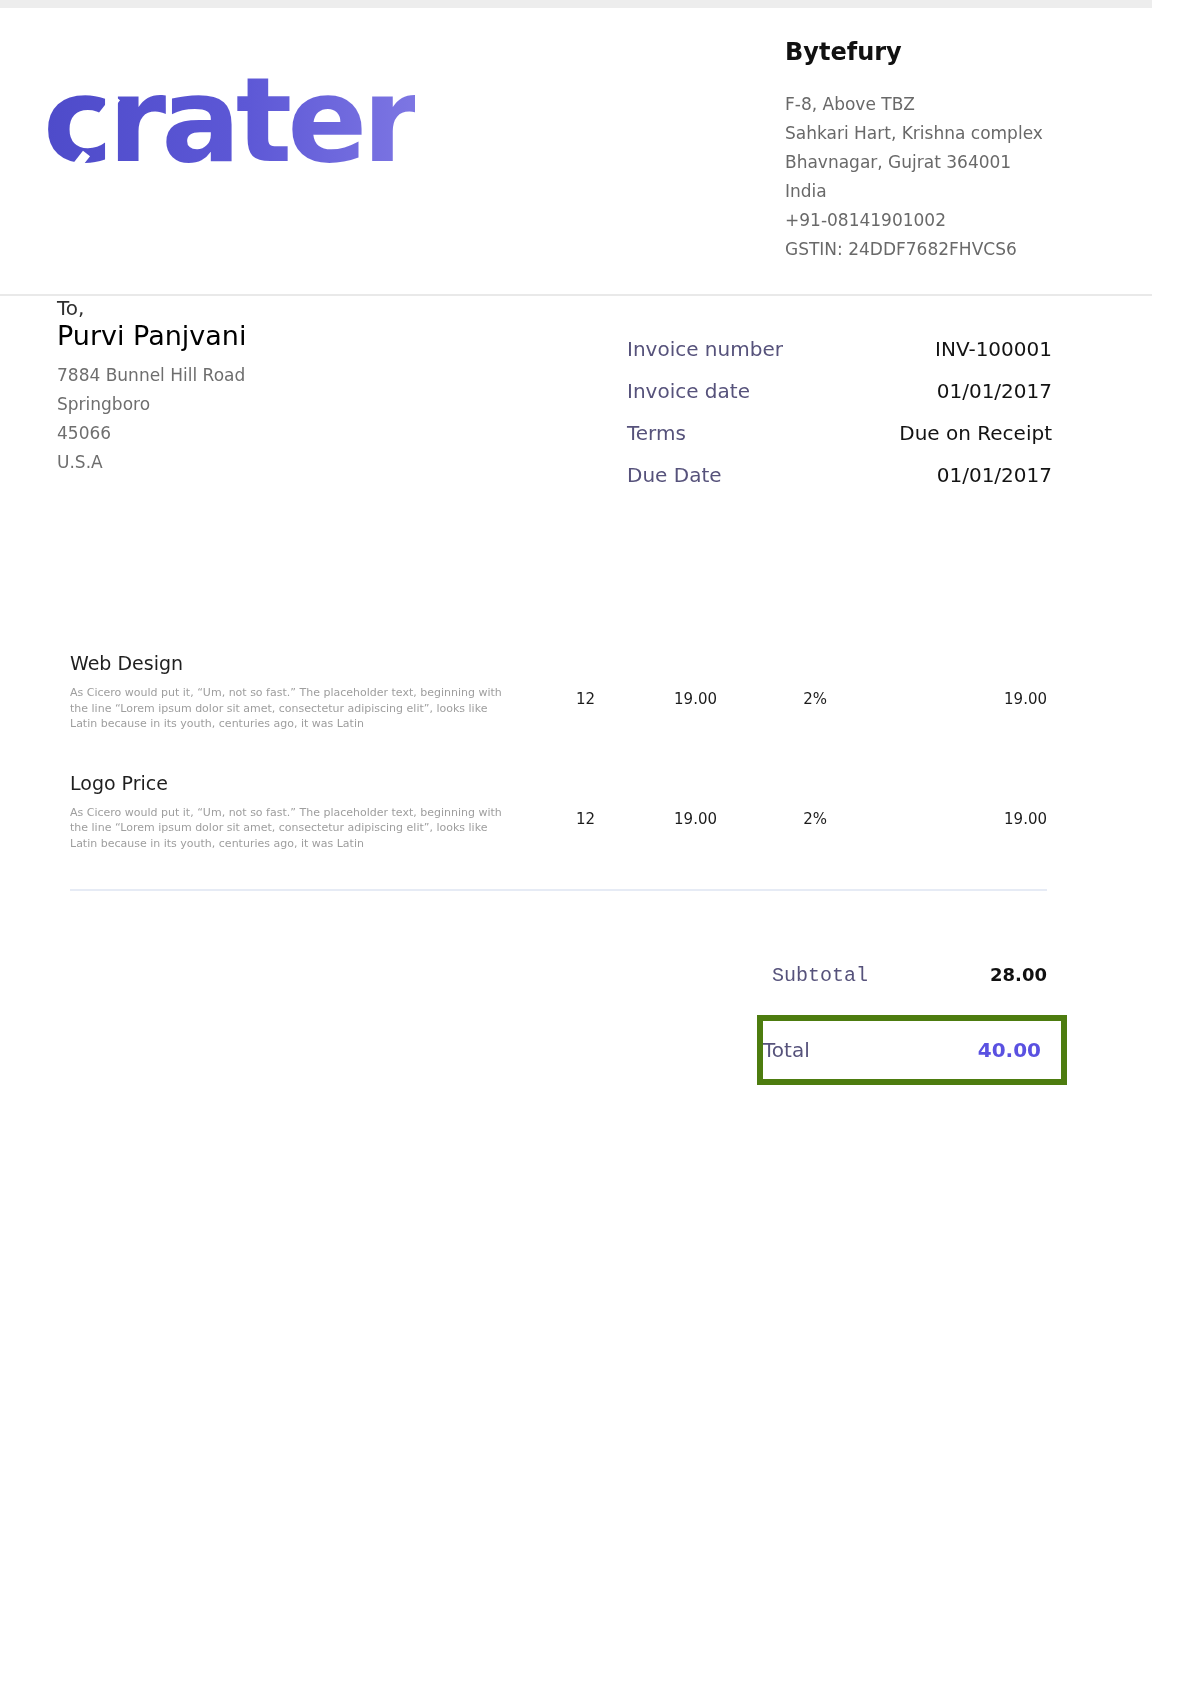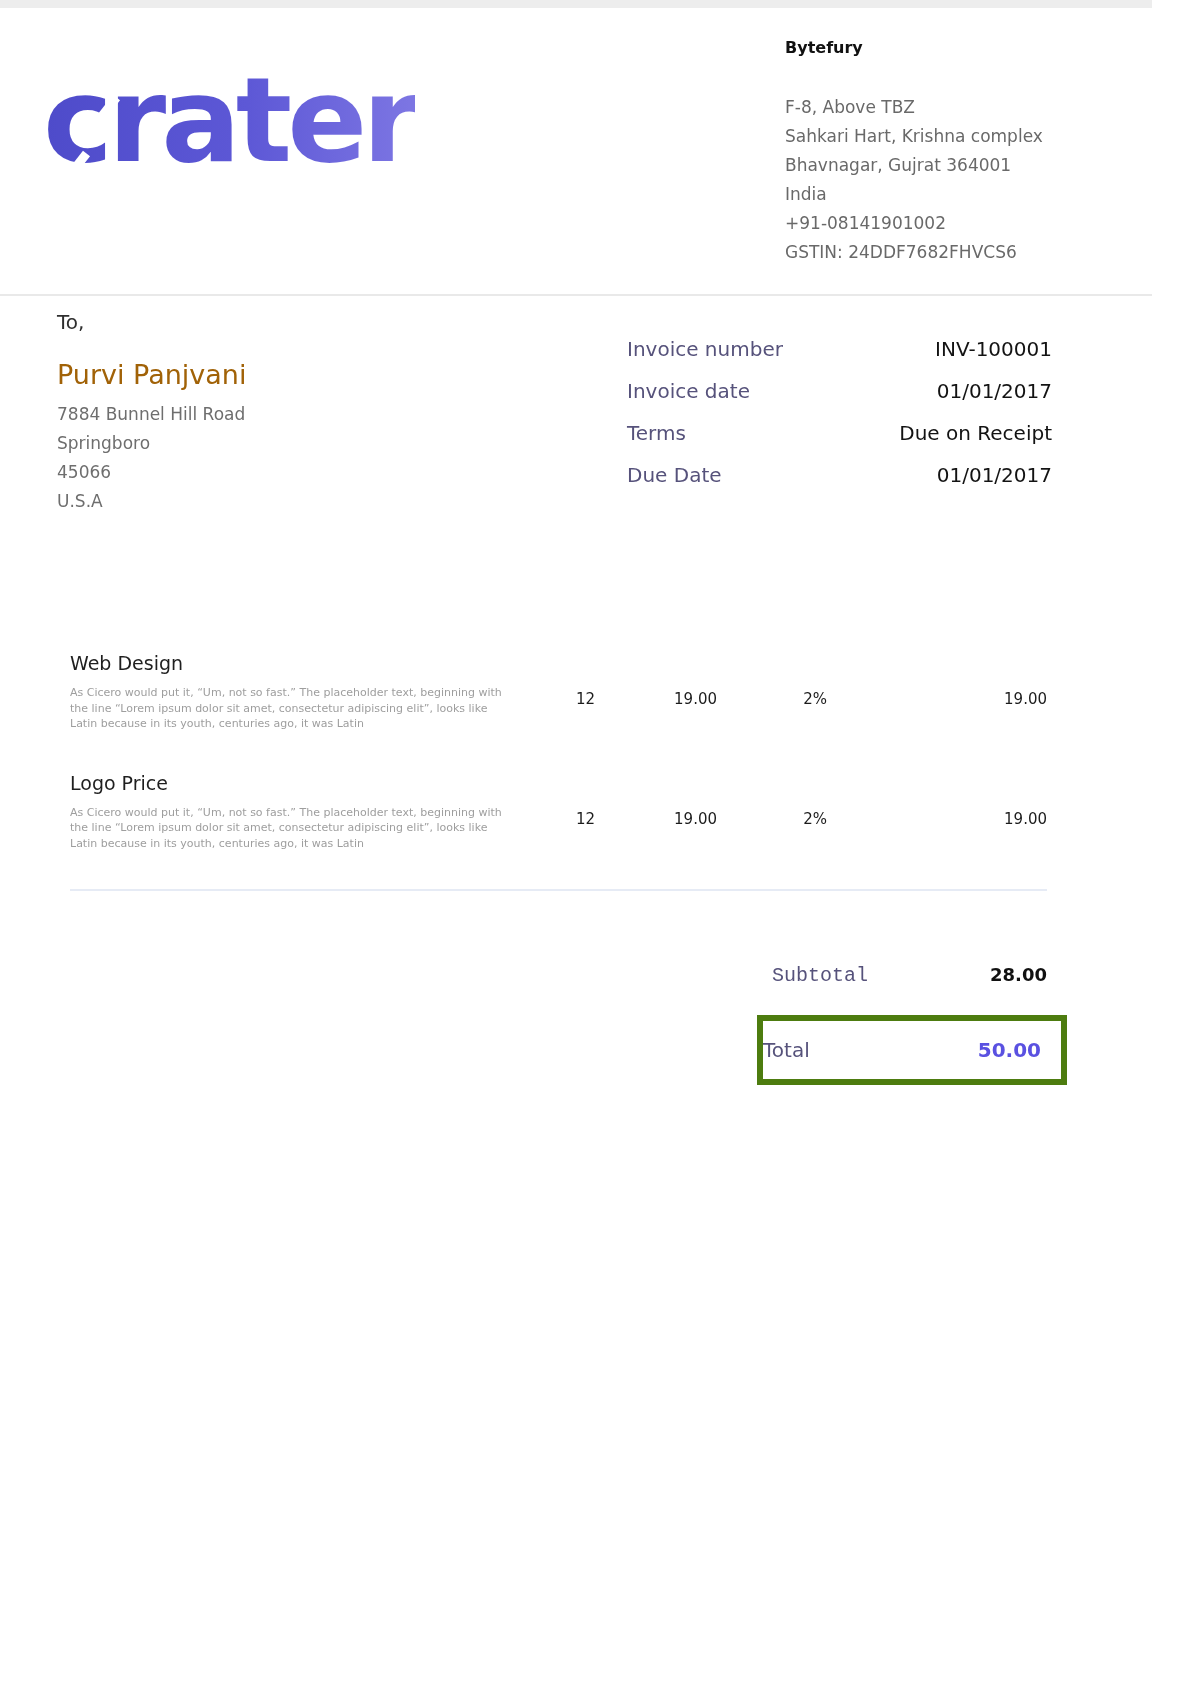--- a/index.html
+++ b/index.html
@@ -28,28 +28,28 @@
       -webkit-background-clip:text; background-clip:text;
       -webkit-text-fill-color:transparent; color:transparent;
     }
   }
   .logo-cut { position:absolute; background:#ffffff; width:9px; height:52px; }
   .cut1 { left:96px;  top:92px;  transform:rotate(38deg); }
   .cut2 { left:66px;  top:148px; transform:rotate(38deg); }
   .cut3 { left:452px; top:128px; transform:rotate(38deg); height:44px; }
   
   .company { position:absolute; left:785px; top:38px; }
-  .company-name { font-size:16px; font-weight:bold; color:#111111; margin-bottom:36px; }
+  .company-name { font-size:24px; font-weight:bold; color:#111111; margin-bottom:24px; }
   .company-address div { font-size:17px; line-height:29px; color:#696969; }
   
   .divider { position:absolute; top:294px; left:0; width:100%; height:2px; background:#e9e9e9; }
   
-  .billto { position:absolute; left:57px; top:310px; }
+  .billto { position:absolute; left:57px; top:296px; }
   .billto-label { font-size:20px; color:#2f2f2f; }
-  .billto-name  { font-size:27px; color:#a16207; margin-top:25px; }
+  .billto-name  { font-size:27px; color:#000000; margin-top:0; }
   .billto-address { margin-top:10px; }
   .billto-address div { font-size:17px; line-height:29px; color:#6e6e6e; }
   
   .meta { position:absolute; left:627px; top:336px; width:425px; }
   .meta-row { display:flex; justify-content:space-between; align-items:baseline; margin-bottom:16px; line-height:26px; }
   .meta-label { font-size:20px; color:#56527b; }
   .meta-value { font-size:20px; color:#131313; }
   
   .table { position:absolute; left:70px; top:650px; width:977px; }
   .trow { display:grid; grid-template-columns:420px 105px 122px 179px 151px; }
@@ -157,17 +157,17 @@
     <div class="row-separator"></div>
   </div>
 
   <div class="totals">
     <div class="srow">
       <span class="t-label">Subtotal</span>
       <span class="t-value">28.00</span>
     </div>
     <div class="total-box">
       <span class="t-label">Total</span>
-      <span class="t-value">50.00</span>
+      <span class="t-value">40.00</span>
     </div>
   </div>
 
 </div>
 
 </body></html>

